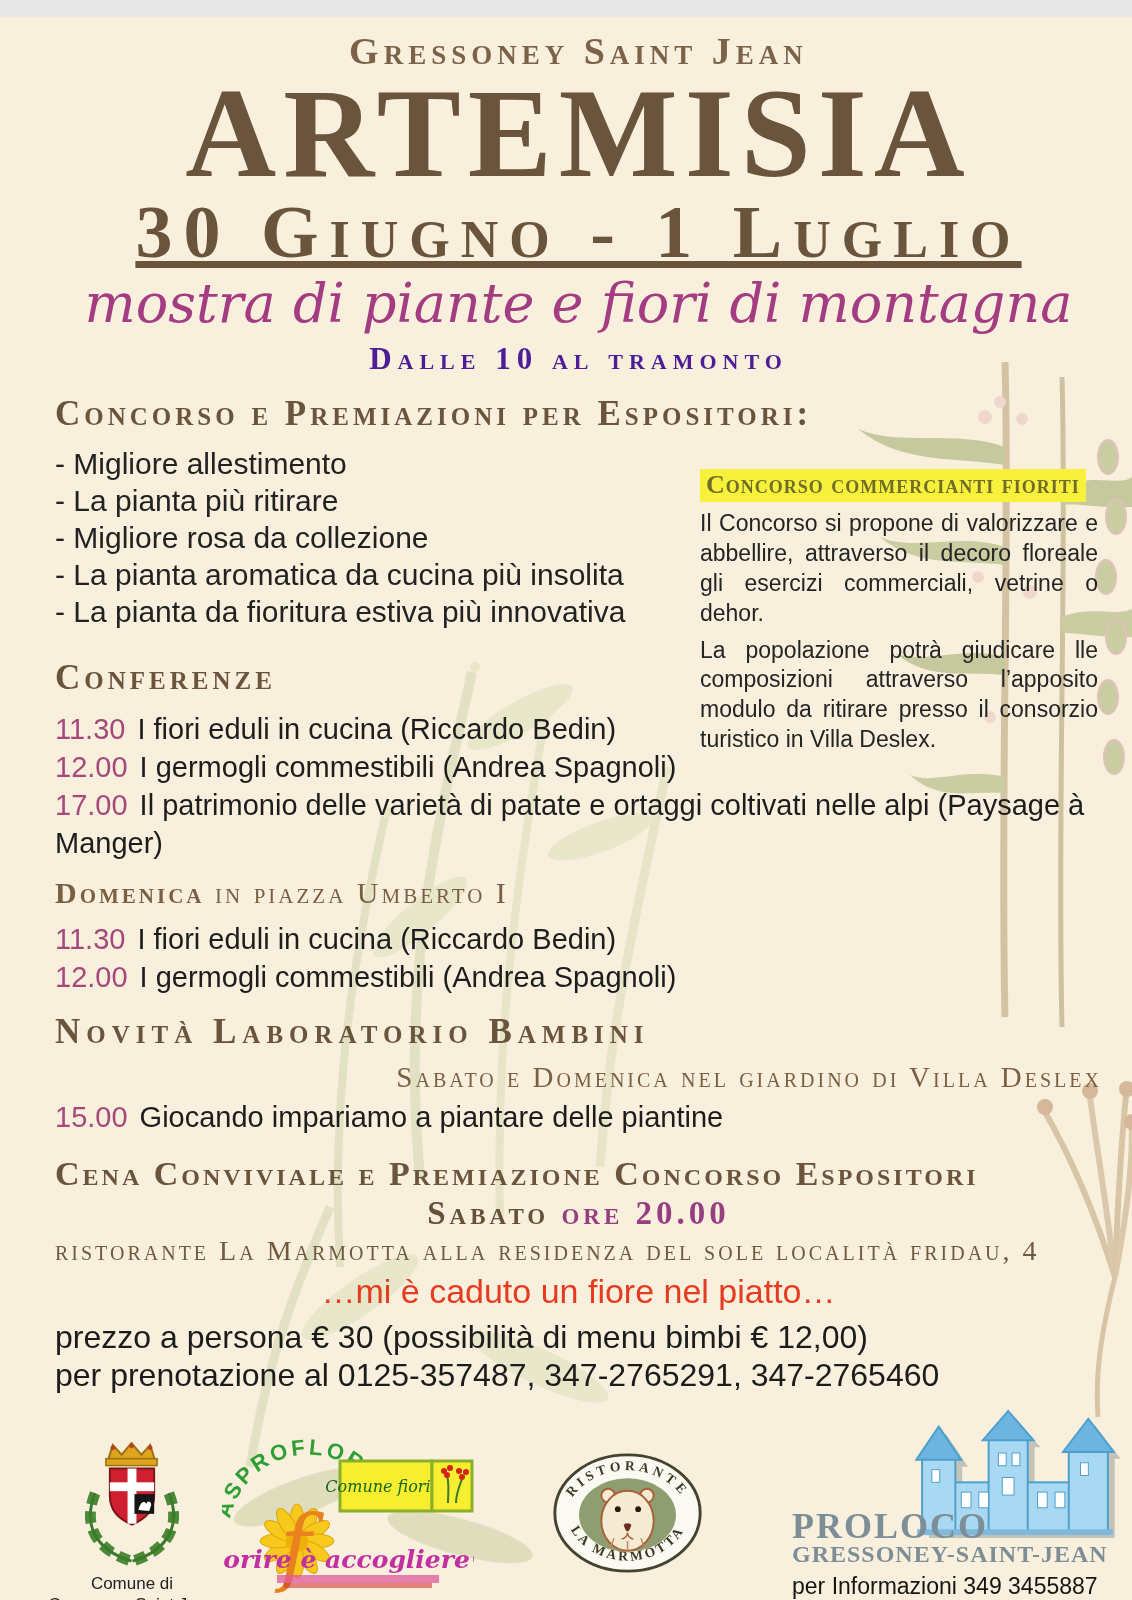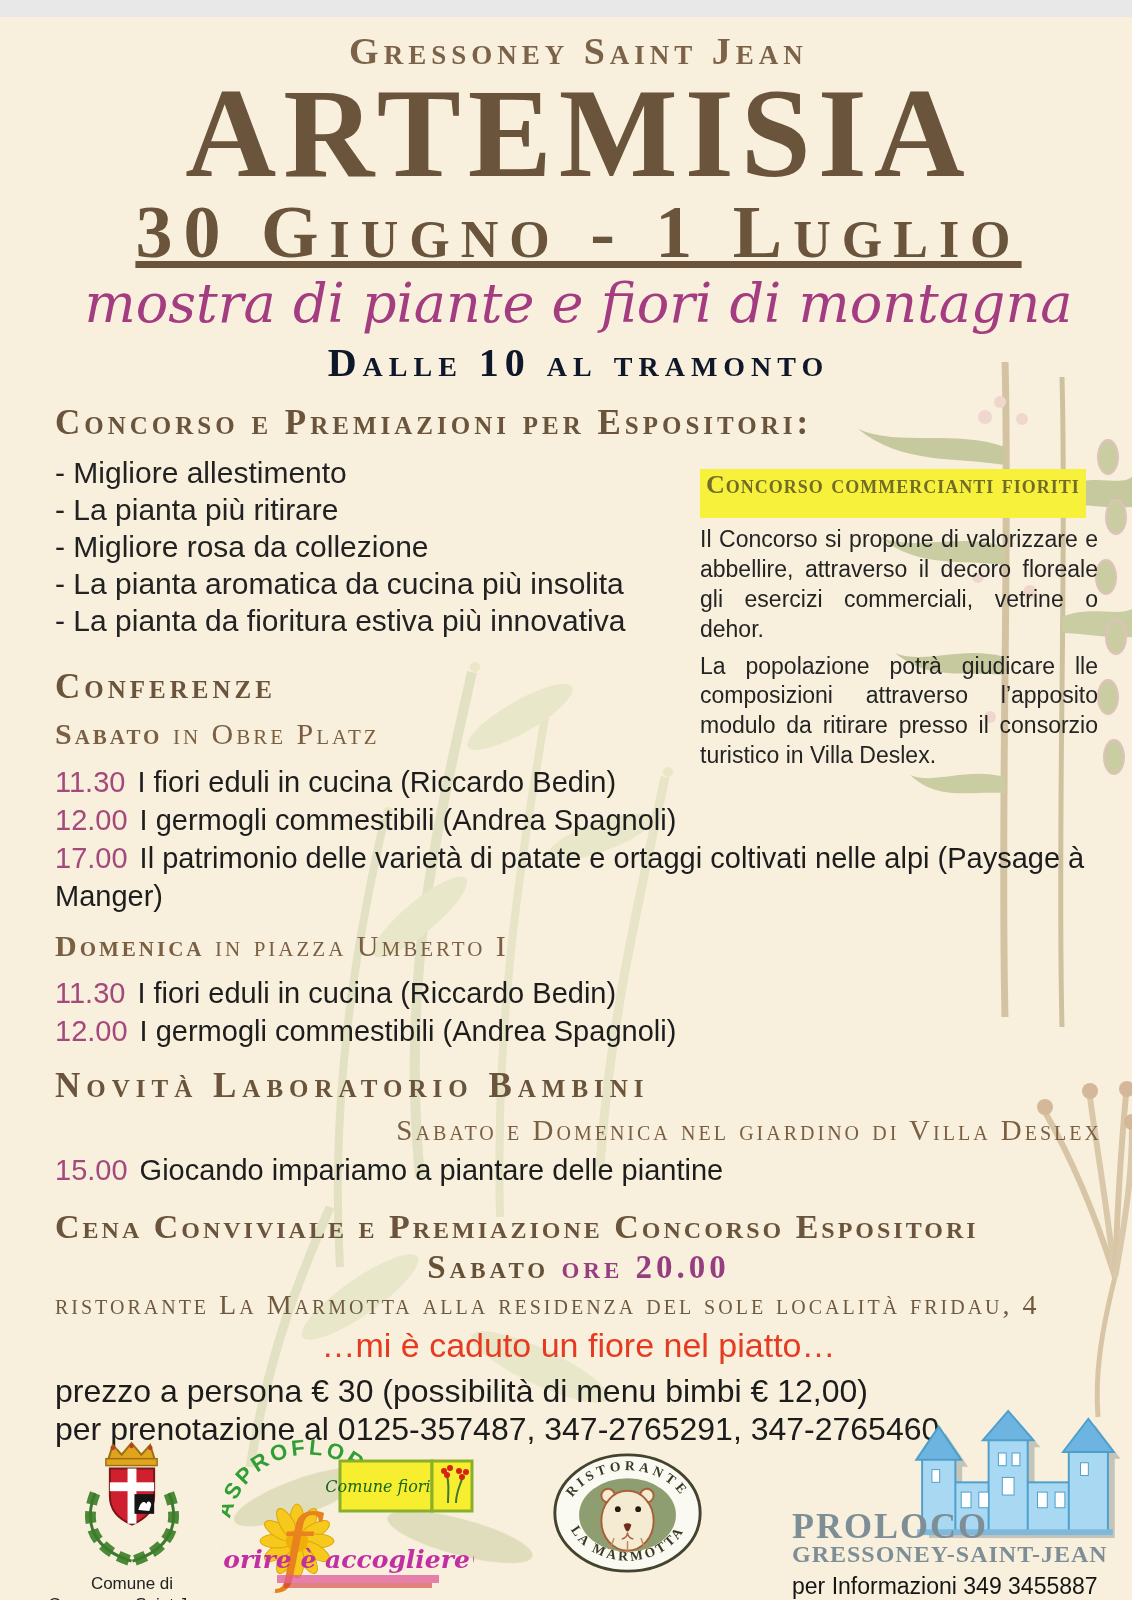--- a/index.html
+++ b/index.html
@@ -15,29 +15,29 @@
   .hdr{text-align:center;}
   .hdr-location{padding-top:14px; font-family:"Liberation Serif",serif; font-variant:small-caps;
     font-weight:bold; font-size:38px; letter-spacing:5px; color:#7b6248; line-height:1.1;}
   .hdr-title{margin-top:2px; font-family:"Liberation Serif",serif; font-weight:bold;
     font-size:126px; letter-spacing:7px; color:#6a543c; line-height:.94;}
   .hdr-dates{margin-top:2px; font-family:"Liberation Serif",serif; font-variant:small-caps;
     font-weight:bold; font-size:74px; letter-spacing:11px; color:#6a543c; line-height:1;text-decoration:underline;}
   .hdr-script{margin-top:4px; font-family:"DejaVu Serif",serif; font-style:italic;
     font-size:54px; color:#a33c80; line-height:1.15;}
   .hdr-hours{margin-top:8px; font-family:"Liberation Serif",serif; font-variant:small-caps;
-    font-weight:bold; font-size:40px; letter-spacing:6px; color:#0f172a; line-height:1;}
+    font-weight:bold; font-size:31px; letter-spacing:6px; color:#4c1d95; line-height:1;}
   h2{margin:0; font-family:"Liberation Serif",serif; font-variant:small-caps; font-weight:bold;
     font-size:35px; letter-spacing:4px; color:#6a543c; line-height:1.15;}
   .mt-sec{margin-top:20px;}
   .bullets{margin-top:10px; width:655px; font-size:30px; line-height:37px; color:#222;}
   .aside{position:absolute; left:700px; top:452px; width:398px; z-index:2;}
   .aside-h{display:inline-block; background:#f7f13c; color:#716d26;
     font-family:"Liberation Serif",serif; font-variant:small-caps; font-weight:bold;
-    font-size:26px; letter-spacing:1px; padding:1px 6px 18px;}
+    font-size:26px; letter-spacing:1px; padding:1px 6px 2px;}
   .aside p{margin:7px 0 0; font-size:23px; line-height:1.3; text-align:justify; color:#242424;}
   .subhead{margin-top:10px; font-family:"Liberation Serif",serif; font-variant:small-caps;
     font-size:30px; letter-spacing:3px; color:#7a5f43; line-height:1.15;}
   .subhead .day{font-weight:bold;}
   .events{margin-top:12px; font-size:29px; line-height:38px; color:#1d1d1d;}
   .events .time{color:#a5497d; margin-right:12px;}
   .h-wide{letter-spacing:6px;}
   .center{text-align:center;}
   .when{margin-top:2px; font-family:"Liberation Serif",serif; font-variant:small-caps;
     font-weight:bold; font-size:33px; letter-spacing:4px; color:#655138;}
@@ -135,24 +135,20 @@
     <h2 class="mt-sec">Concorso e Premiazioni per Espositori:</h2>
     <div class="bullets">
       <div>- Migliore allestimento</div>
       <div>- La pianta più ritirare</div>
       <div>- Migliore rosa da collezione</div>
       <div>- La pianta aromatica da cucina più insolita</div>
       <div>- La pianta da fioritura estiva più innovativa</div>
     </div>
 
     <h2 style="margin-top:28px;">Conferenze</h2>
-    <div class="subhead">
-      <span class="day">Sabato</span>
-      <span>in Obre Platz</span>
-    </div>
     <div class="events">
       <div><span class="time">11.30</span><span>I fiori eduli in cucina (Riccardo Bedin)</span></div>
       <div><span class="time">12.00</span><span>I germogli commestibili (Andrea Spagnoli)</span></div>
       <div><span class="time">17.00</span><span>Il patrimonio delle varietà di patate e ortaggi coltivati nelle alpi (Paysage à Manger)</span></div>
     </div>
     <div class="subhead" style="margin-top:14px;">
       <span class="day">Domenica</span>
       <span>in piazza Umberto I</span>
     </div>
     <div class="events" style="margin-top:10px;">

